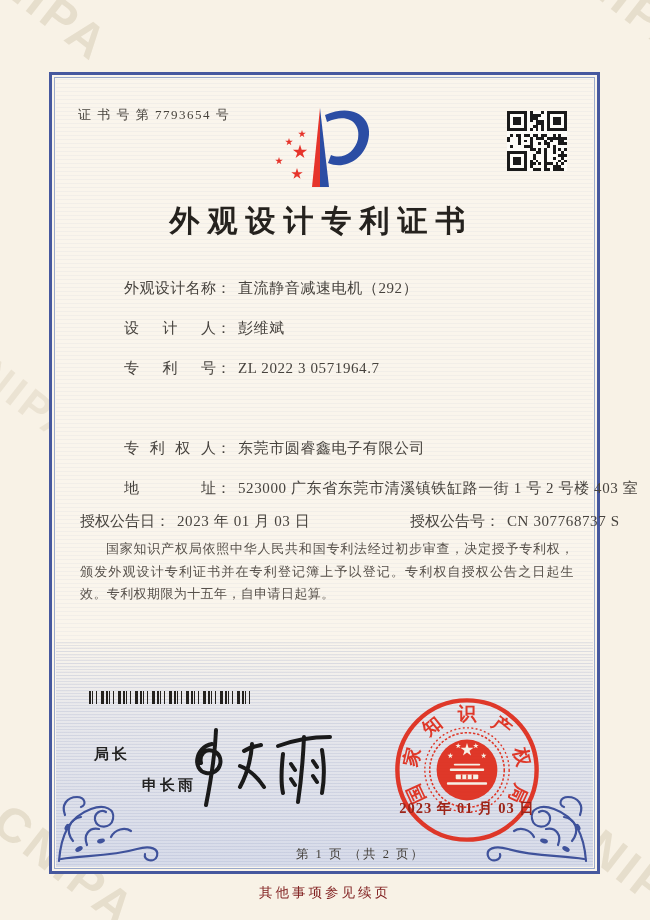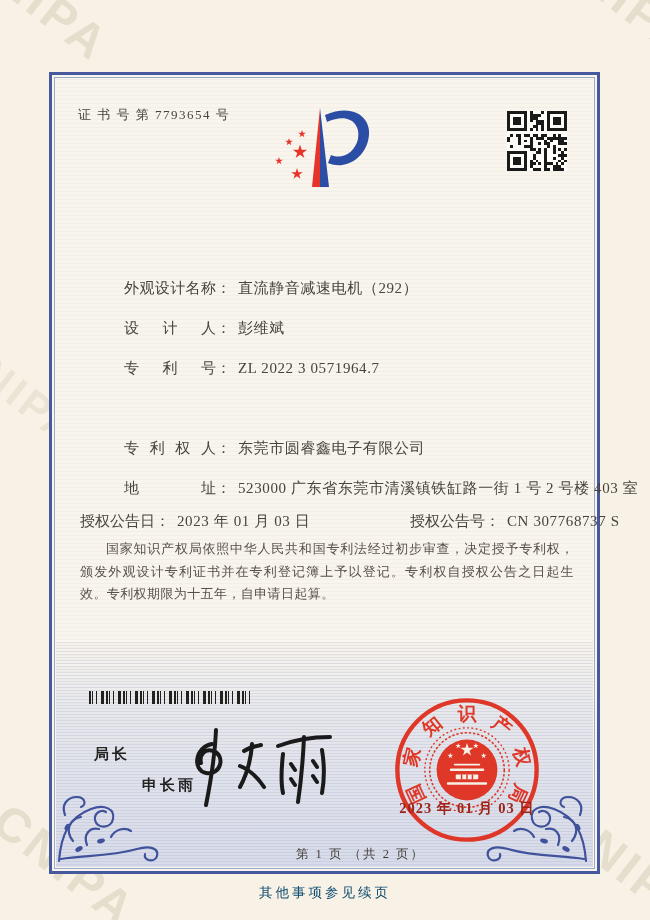--- a/index.html
+++ b/index.html
@@ -41,21 +41,21 @@
      font-size:15px;font-weight:600;letter-spacing:3px;color:#232323;text-align:right;}
   .sig-name{position:absolute;left:94px;top:776px;font-family:"Liberation Sans","DejaVu Sans",sans-serif;
      font-size:15px;font-weight:600;letter-spacing:3px;color:#232323;margin-left:48px;}
   .sig-script{position:absolute;left:180px;top:724px;width:170px;height:88px;}
   .seal{position:absolute;left:391px;top:694px;width:152px;height:152px;opacity:.95;}
   .seal-date{position:absolute;left:367px;top:799px;width:200px;text-align:center;
      font-size:14.5px;font-weight:bold;letter-spacing:1px;color:#9c2418;}
   .page-num{position:absolute;left:49px;top:846px;width:545px;text-align:center;
      font-size:12.5px;letter-spacing:2px;color:#413d37;margin-left:39px;}
   .continuation{position:absolute;left:0;top:884px;width:650px;text-align:center;
-     font-size:13.5px;letter-spacing:3px;color:#0c4a6e;}
+     font-size:13.5px;letter-spacing:3px;color:#7f1d1d;}
   .logo{position:absolute;left:252px;top:94px;width:140px;height:105px;}
   .qr{position:absolute;left:507px;top:111px;width:60px;height:60px;}
   .sealchar{font-size:19px;font-weight:bold;fill:#df2f1f;text-anchor:middle;dominant-baseline:middle;
      font-family:"Liberation Serif","DejaVu Serif",serif;}
 </style>
 </head>
 <body>
 
 <div class="page">
 
@@ -245,20 +245,21 @@
       <rect x="1" y="1" width="5" height="5" fill="#fdfcf8"></rect>
       <rect x="2" y="2" width="3" height="3" fill="#1a1a1a"></rect>
       <rect x="14" y="0" width="7" height="7" fill="#1a1a1a"></rect>
       <rect x="15" y="1" width="5" height="5" fill="#fdfcf8"></rect>
       <rect x="16" y="2" width="3" height="3" fill="#1a1a1a"></rect>
       <rect x="0" y="14" width="7" height="7" fill="#1a1a1a"></rect>
       <rect x="1" y="15" width="5" height="5" fill="#fdfcf8"></rect>
       <rect x="2" y="16" width="3" height="3" fill="#1a1a1a"></rect>
     </svg>
 
+  <div class="title">外观设计专利证书</div>
 
   <div class="field" style="top:279px">
     <span class="flabel">外观设计名称</span><span class="fcolon">：</span><span class="fvalue">直流静音减速电机（292）</span>
   </div>
   <div class="field" style="top:319px">
     <span class="flabel">设计人</span><span class="fcolon">：</span><span class="fvalue">彭维斌</span>
   </div>
   <div class="field" style="top:359px">
     <span class="flabel">专利号</span><span class="fcolon">：</span><span class="fvalue">ZL 2022 3 0571964.7</span>
   </div>

